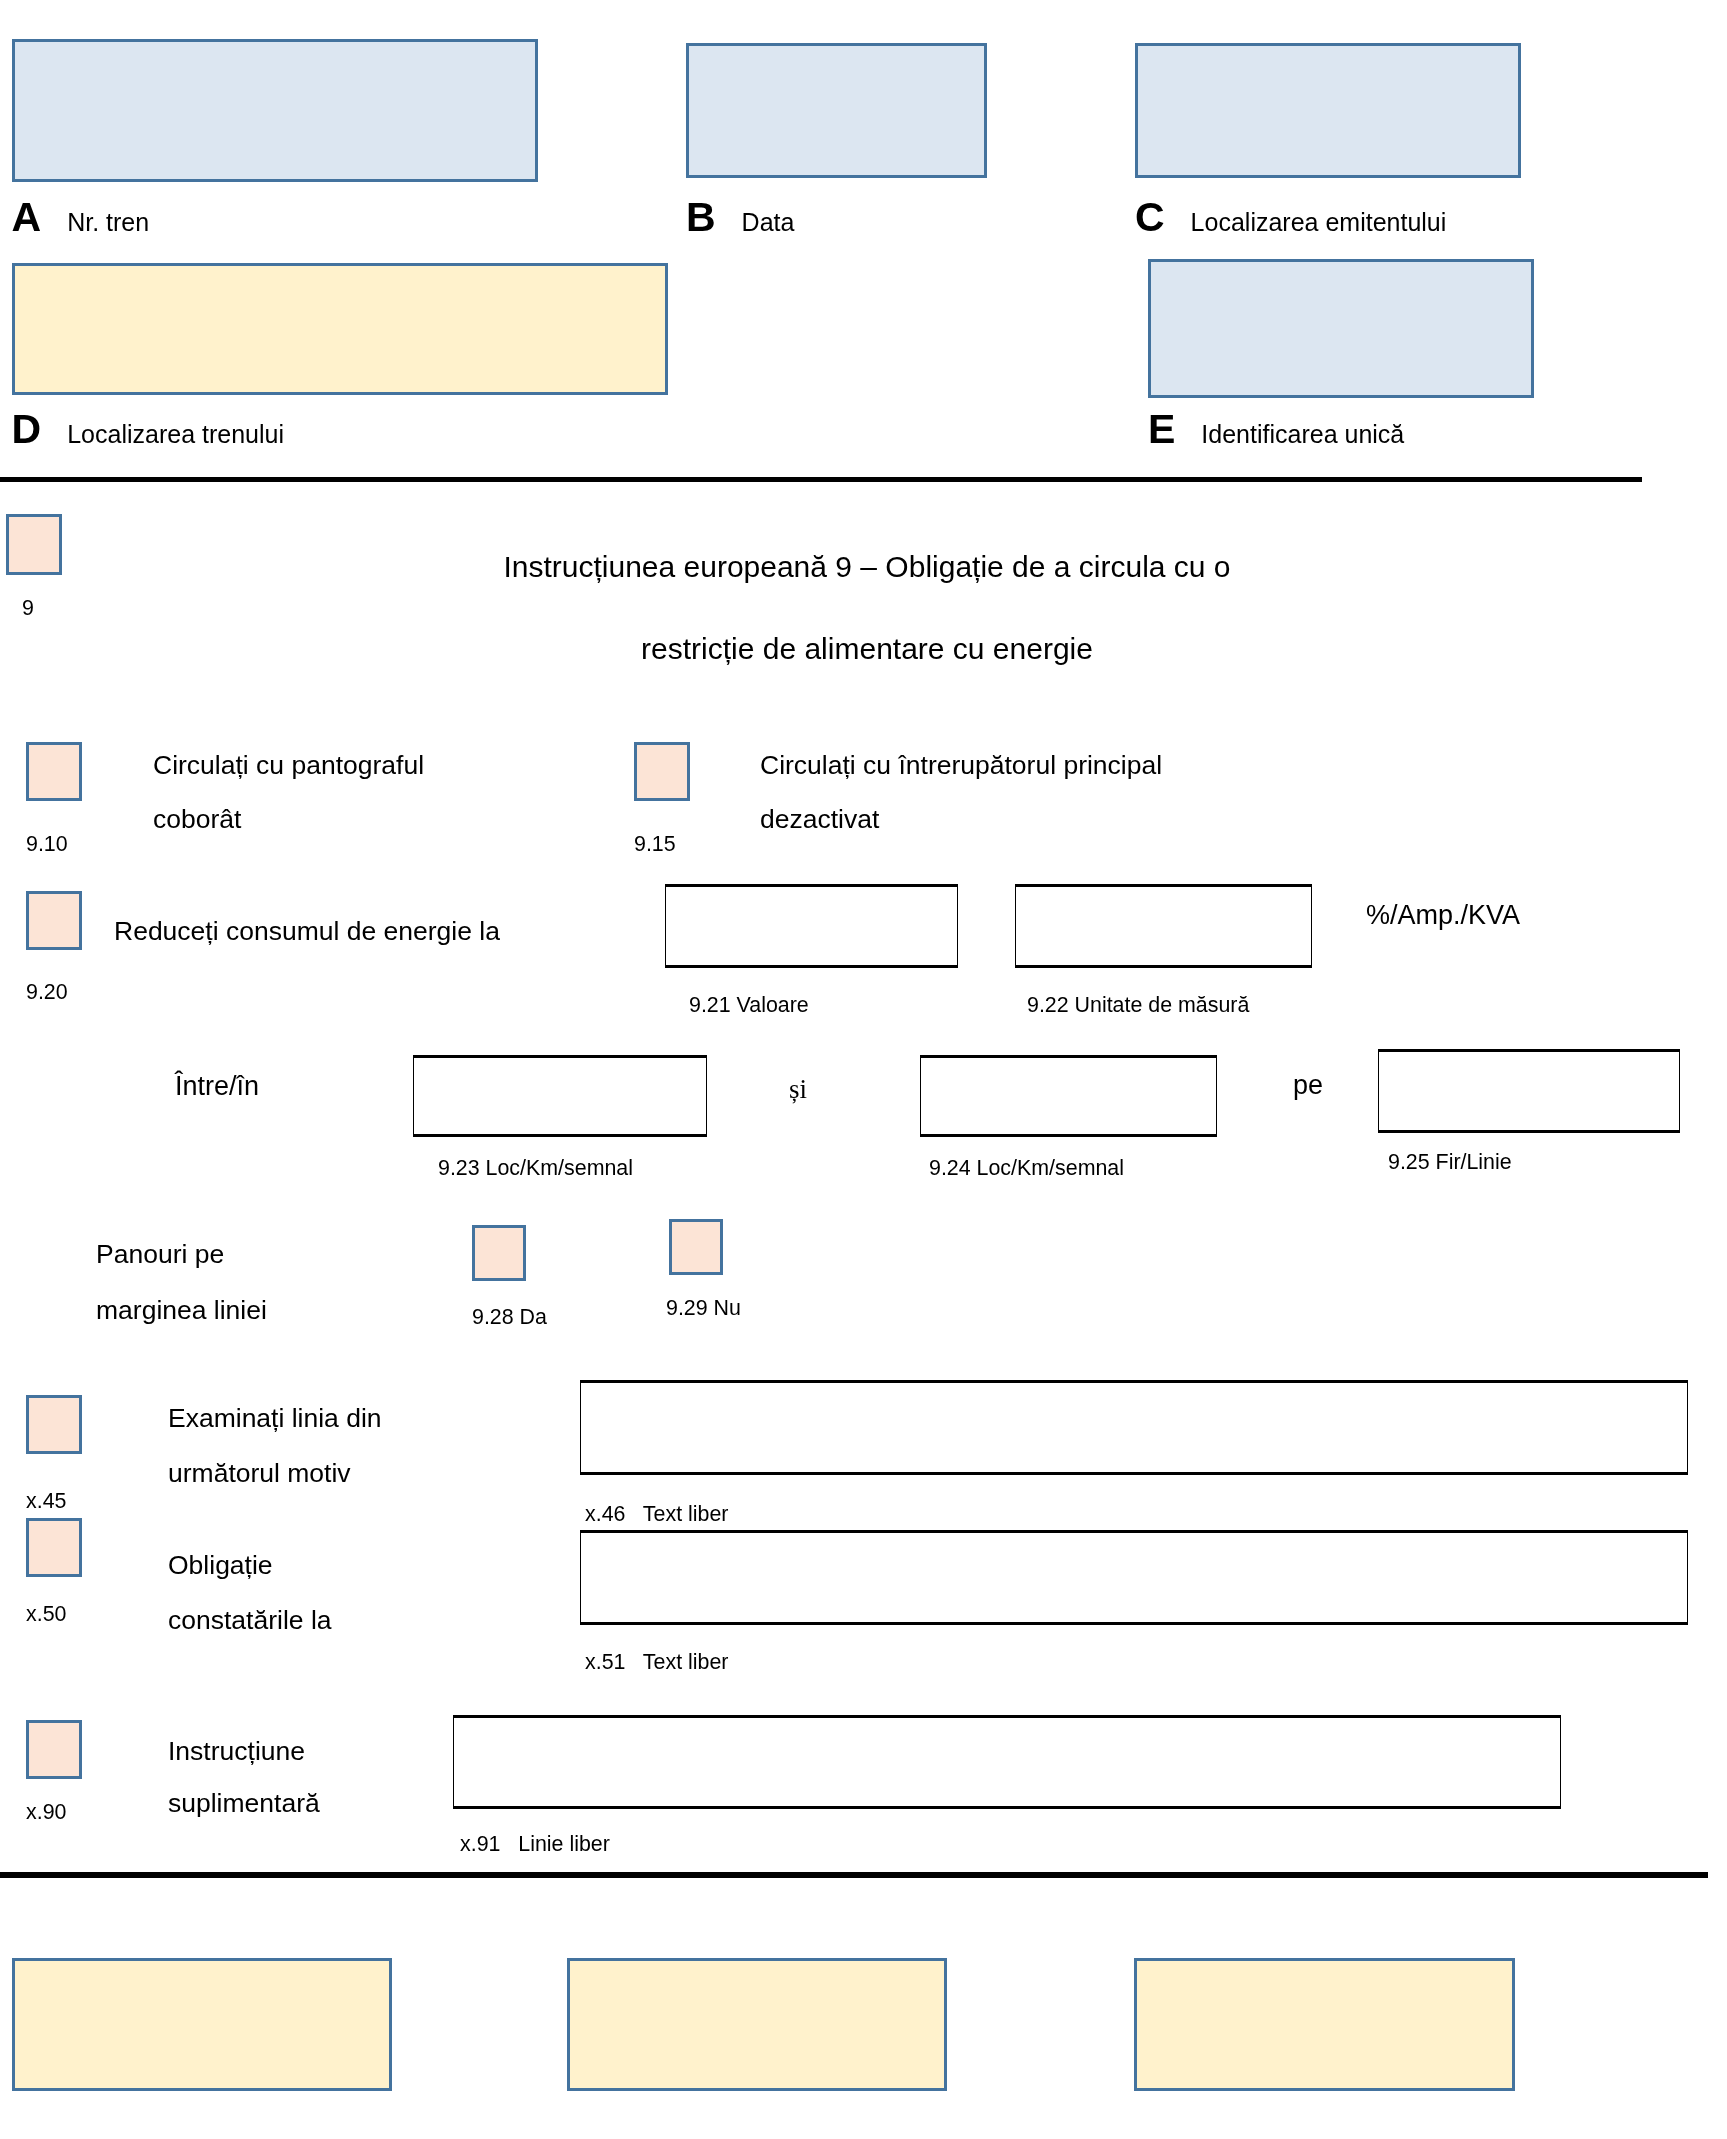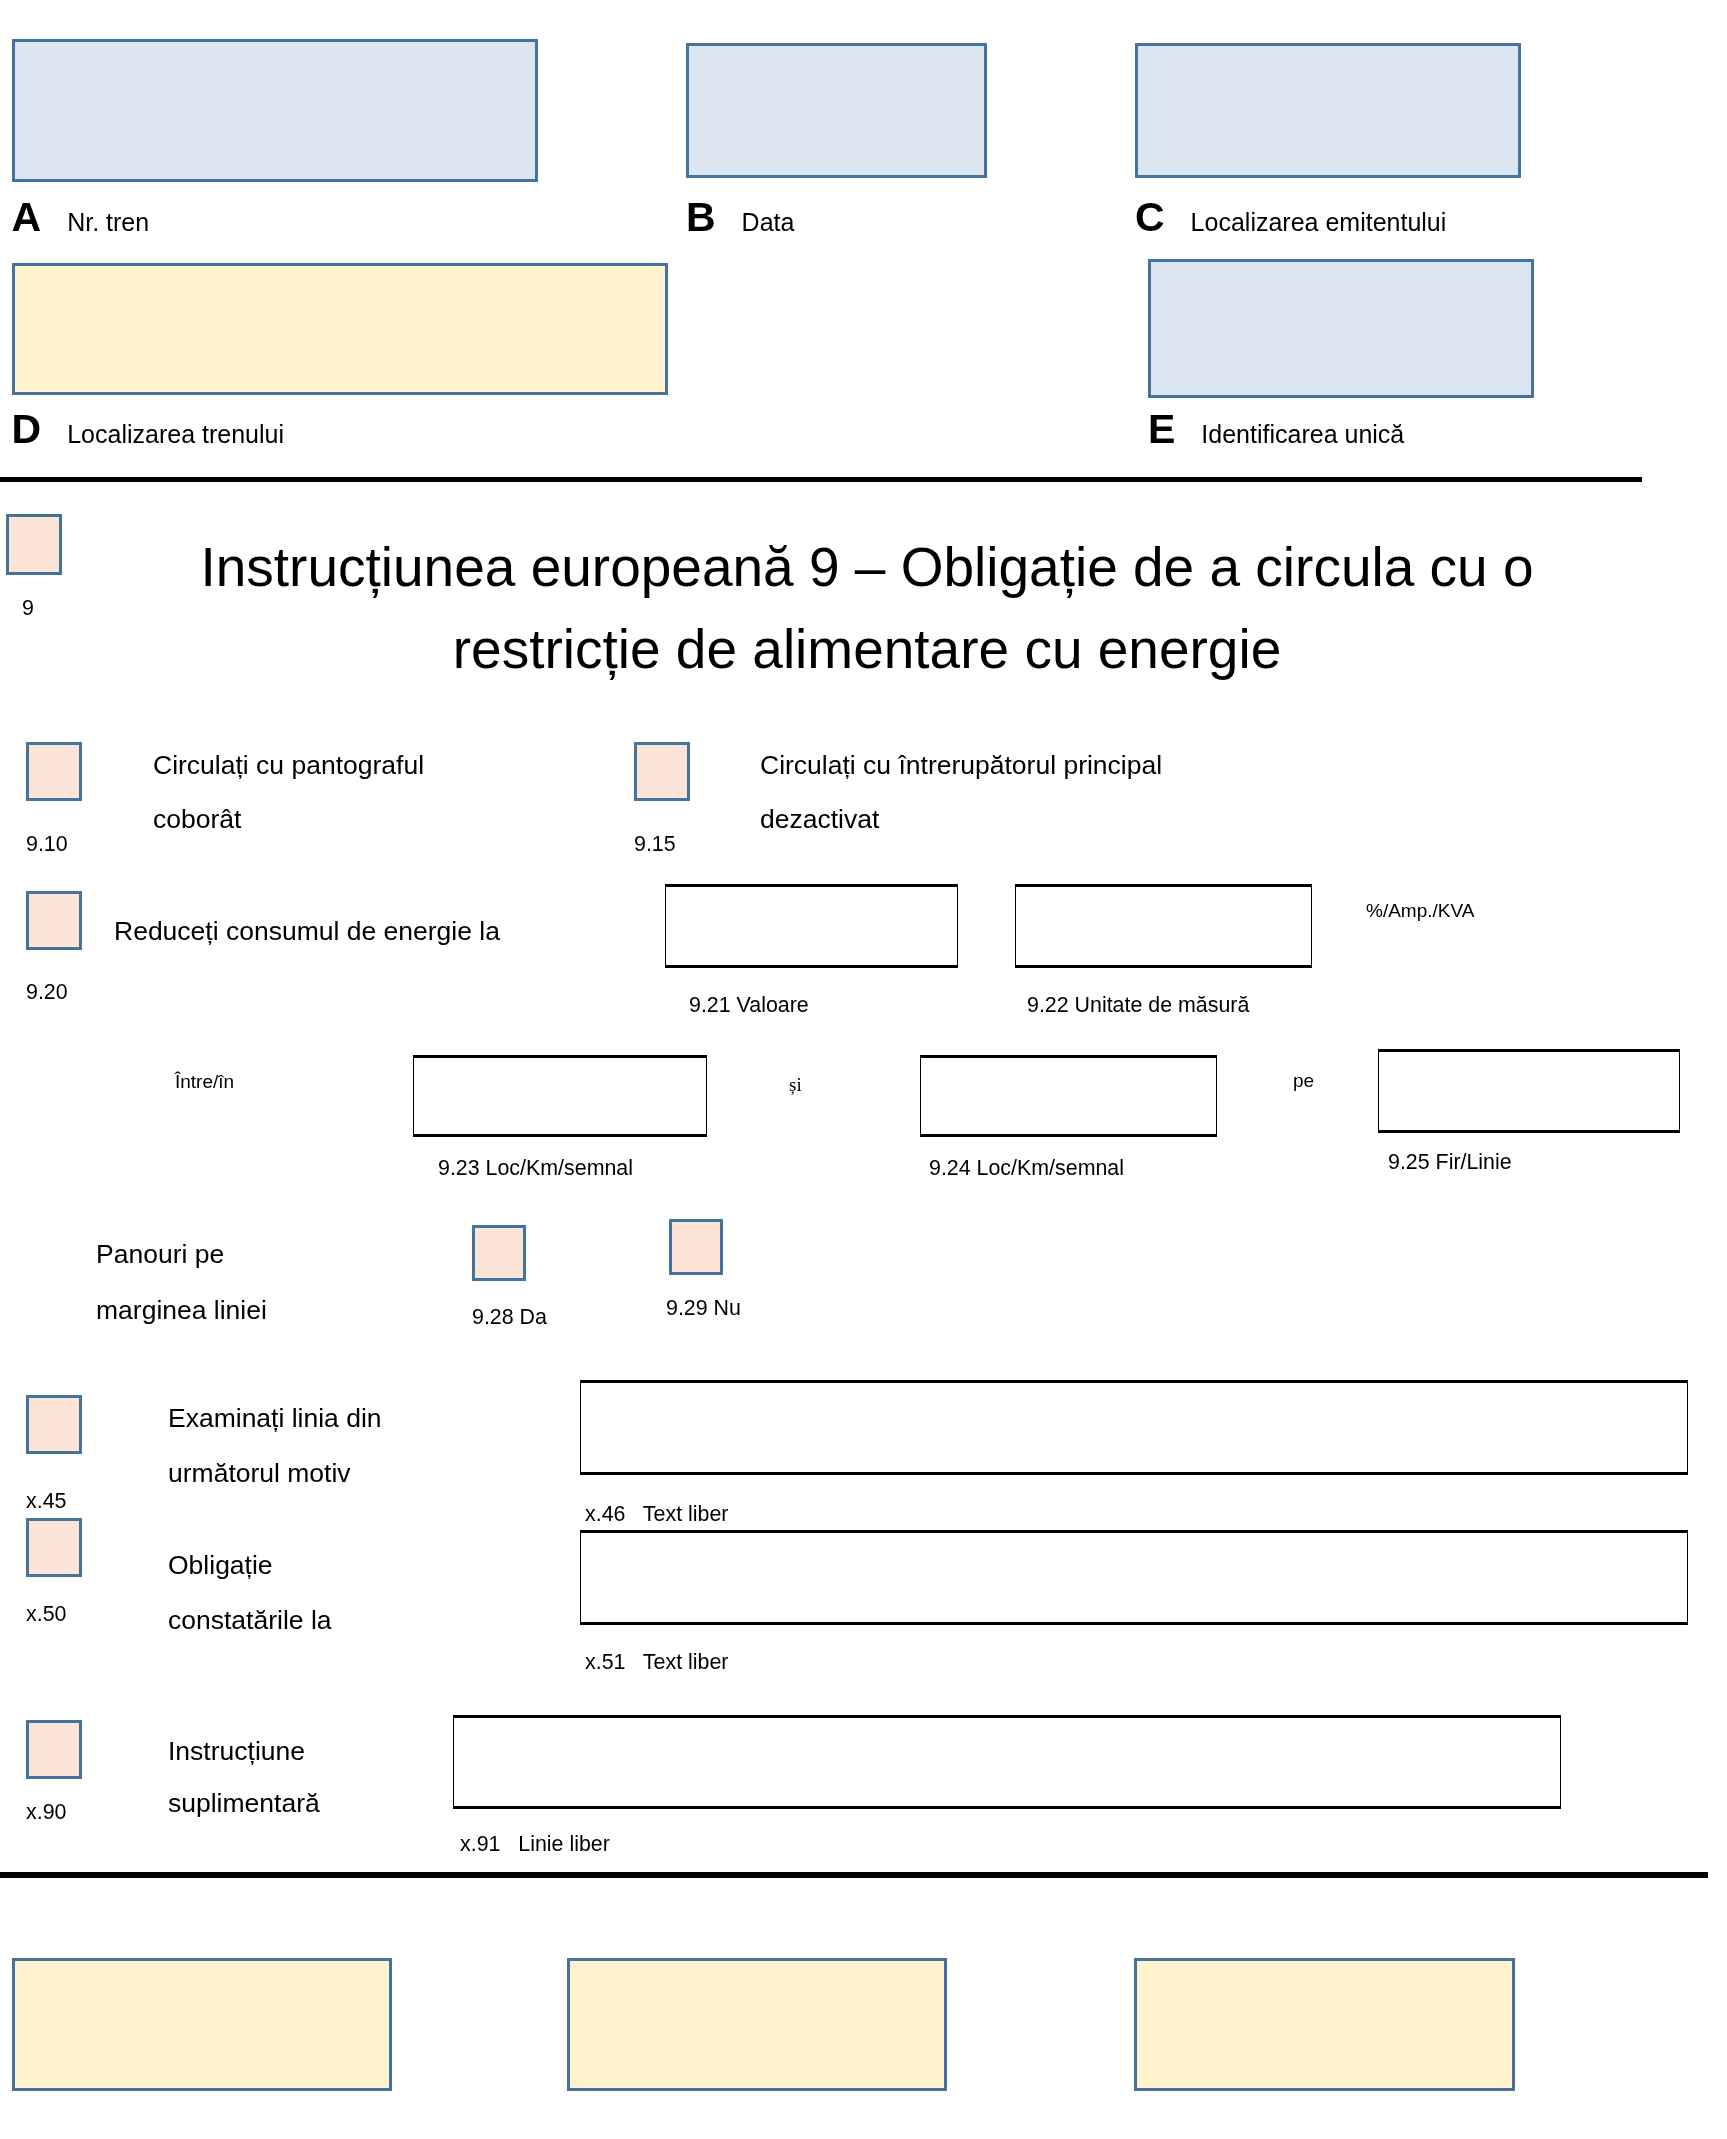--- a/index.html
+++ b/index.html
@@ -22,24 +22,24 @@
   .flabel .ltext{font-size:25px;line-height:1.1;}
 
   .hr{position:absolute;left:0;background:#000;height:5.1px;}
 
   .cb{position:absolute;width:56px;height:59px;background:var(--peach-fill);border:3.9px solid var(--border-blue);}
 
   .tbox{position:absolute;background:#fff;border:1.7px solid #000;border-top-width:3.9px;border-bottom-width:3.9px;}
 
   .cap{position:absolute;font-size:21.4px;line-height:1.15;white-space:pre;}
   .body{position:absolute;font-size:26.5px;line-height:54px;}
-  .inline{position:absolute;font-size:19px;line-height:1.1;}
+  .inline{position:absolute;font-size:27px;line-height:1.1;}
 
   #title{position:absolute;left:150px;top:526px;width:1434px;
-         font-size:55px;line-height:82px;text-align:center;}
+         font-size:30px;line-height:82px;text-align:center;}
 </style>
 </head>
 <body>
 
 <div id="page">
 
   <div class="bigbox blue" style="left:11.6px;top:39px;width:526px;height:143px;"></div>
   <div class="bigbox blue" style="left:686px;top:43px;width:301px;height:135px;"></div>
   <div class="bigbox blue" style="left:1135px;top:43px;width:386px;height:135px;"></div>
   <div class="bigbox yellow" style="left:11.6px;top:263px;width:656px;height:132px;"></div>

